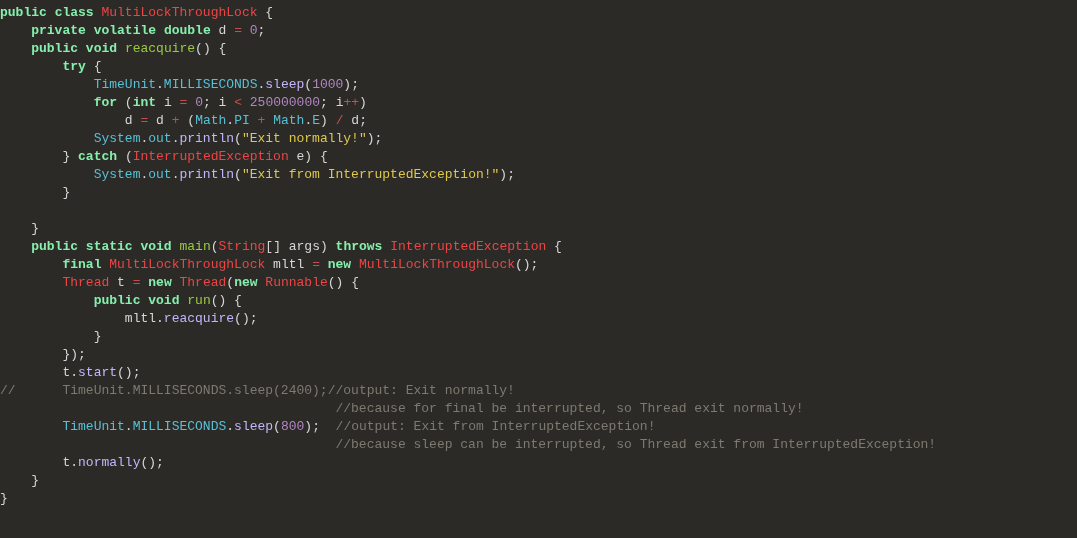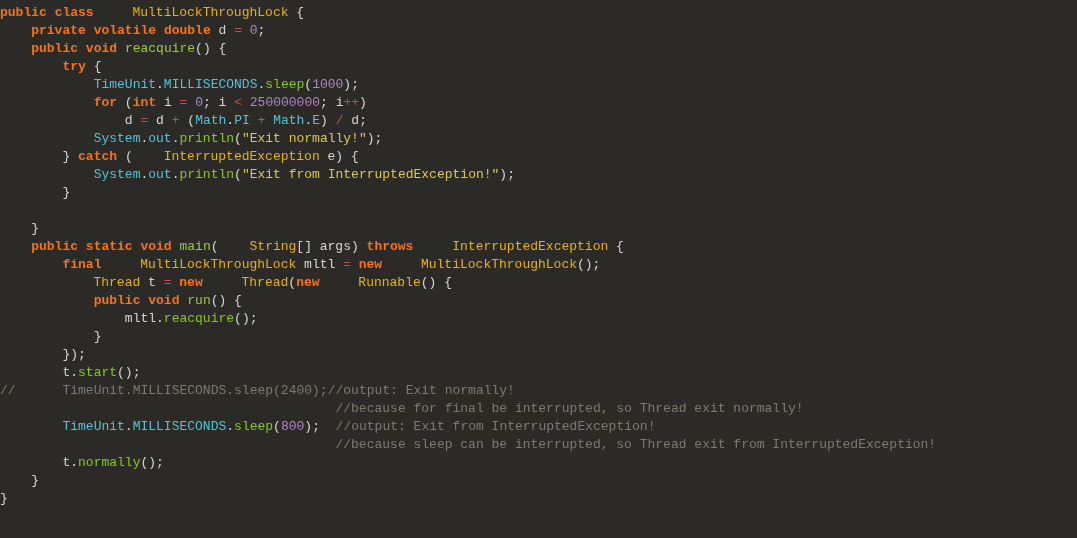--- a/index.html
+++ b/index.html
@@ -8,25 +8,25 @@
     background: #2b2a27;
     font-family: Consolas, 'Courier New', monospace;
     font-size: 13px;
     line-height: 18px;
     color: #d6d6d6;
     white-space: pre;
     overflow-x: auto;
     width: 1077px;
     box-sizing: border-box;
   }
-  .kw    { color: #f97316; font-weight: bold; }   
-  .type  { color: #eab308; margin-left: 31px; }   
+  .kw    { color: #86efac; font-weight: bold; }   
+  .type  { color: #ef4444; }   
   .ident { color: #d6d6d6; }   
   .const { color: #56c1d7; font-family: Liberation Mono, monospace; }   
-  .method{ color: #84cc16; }   
+  .method{ color: #c4b5fd; }   
   .punc  { color: #d6d6d6; }   
   .op    { color: #c94d4d; }   
   .num   { color: #b286c4; }   
   .str   { color: #e0c84b; }   
   .cmt   { color: #7d7a70; }   
   .decl  { color: #9bc941; }   
 </style>
 </head>
 <body><div><span><span class="kw">public</span> <span class="kw">class</span> <span class="type">MultiLockThroughLock</span> <span class="punc">{</span></span>
 <span>    <span class="kw">private</span> <span class="kw">volatile</span> <span class="kw">double</span> <span class="ident">d</span> <span class="op">=</span> <span class="num">0</span><span class="punc">;</span></span>

